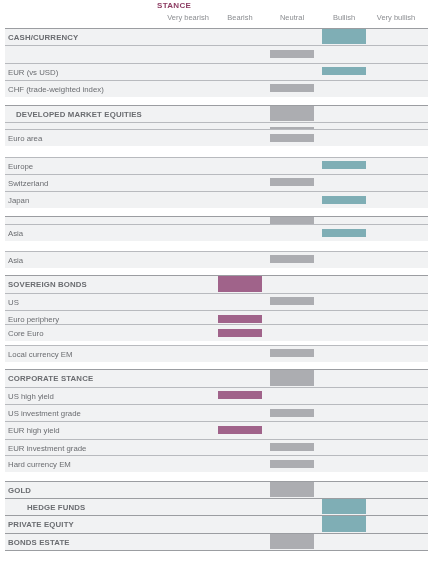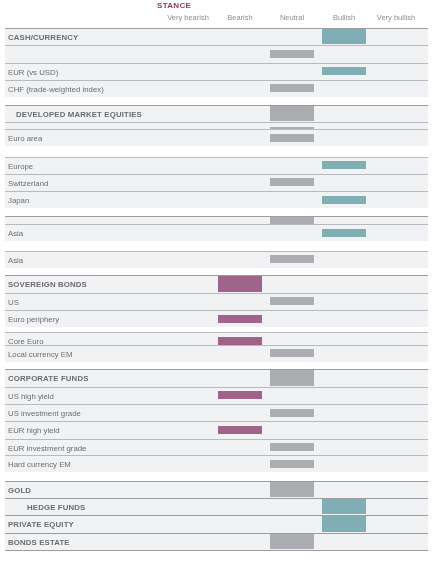--- a/index.html
+++ b/index.html
@@ -201,37 +201,37 @@
         <div class="row-band"></div>
         <div class="row-label" style="top: 5px;">US</div>
         <div class="bar" style="left: 270px; width: 44px; background: rgb(172, 173, 177); top: 4.5px; height: 8px;"></div>
       </div>
       <div class="row thin-rule" style="top: 310px; height: 17.3px;">
         <div class="rule"></div>
         <div class="row-band"></div>
         <div class="row-label" style="top: 5px;">Euro periphery</div>
         <div class="bar" style="left: 218px; width: 44px; background: rgb(160, 99, 138); top: 4.5px; height: 8px;"></div>
       </div>
-      <div class="row thin-rule" style="top: 332px; height: 17.3px; text-align: center;">
+      <div class="row thin-rule" style="top: 324px; height: 17.3px; text-align: center;">
         <div class="rule"></div>
         <div class="row-band"></div>
         <div class="row-label" style="top: 5px;">Core Euro</div>
         <div class="bar" style="left: 218px; width: 44px; background: rgb(160, 99, 138); top: 4.5px; height: 8px;"></div>
       </div>
       <div class="row thin-rule" style="top: 344.6px; height: 17.3px;">
         <div class="rule"></div>
         <div class="row-band"></div>
         <div class="row-label" style="top: 5px;">Local currency EM</div>
         <div class="bar" style="left: 270px; width: 44px; background: rgb(172, 173, 177); top: 4.5px; height: 8px;"></div>
       </div>
       <div class="spacer" style="top: 361.9px; height: 7.5px;"></div>
       <div class="row section" style="top: 369.4px; height: 17.3px;">
         <div class="rule"></div>
         <div class="row-band"></div>
-        <div class="row-label" style="top: 5px;">CORPORATE FUNDS</div>
+        <div class="row-label" style="top: 5px;">CORPORATE STANCE</div>
         <div class="bar" style="left: 270px; width: 44px; background: rgb(172, 173, 177); top: 1px; height: 15.3px;"></div>
       </div>
       <div class="row thin-rule" style="top: 386.7px; height: 17.3px; text-decoration: underline;">
         <div class="rule"></div>
         <div class="row-band"></div>
         <div class="row-label" style="top: 5px;">US high yield</div>
         <div class="bar" style="left: 218px; width: 44px; background: rgb(160, 99, 138); top: 4.5px; height: 8px;"></div>
       </div>
       <div class="row thin-rule" style="top: 404px; height: 17.3px; text-align: center;">
         <div class="rule"></div>

